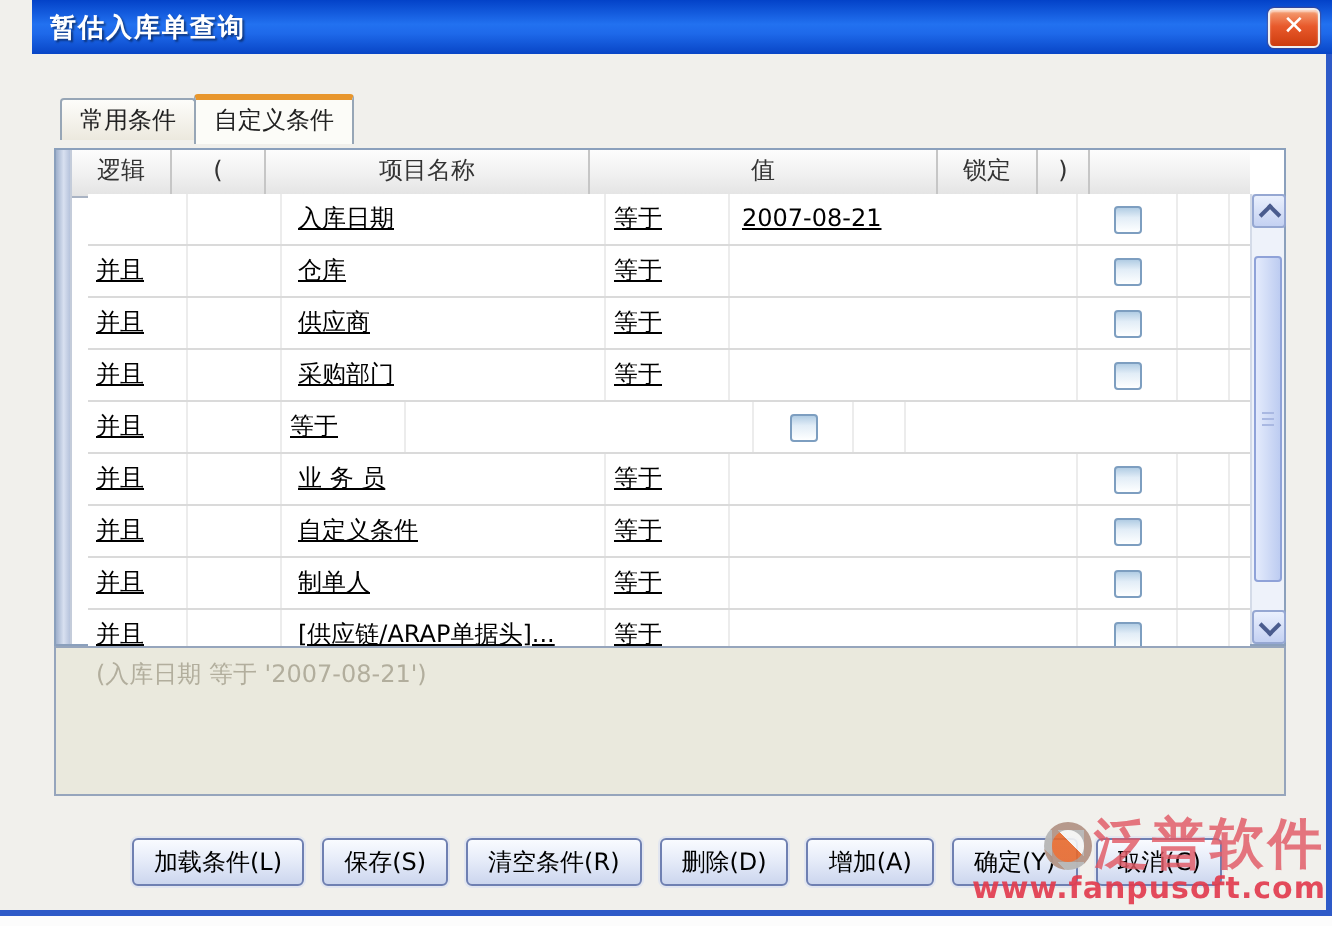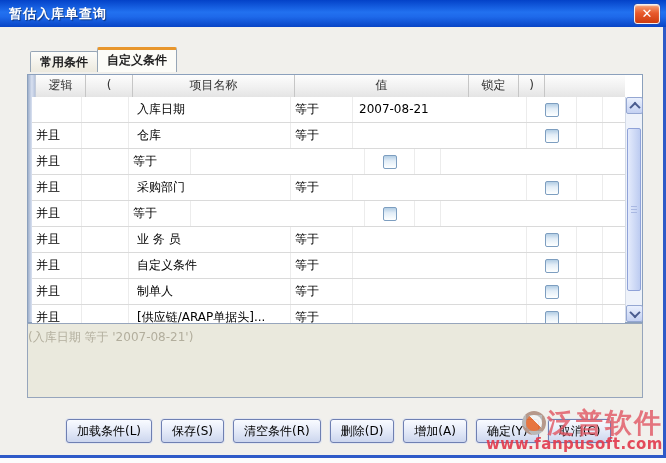--- a/index.html
+++ b/index.html
@@ -3,41 +3,41 @@
 <meta charset="utf-8">
 <style>
   html,body{margin:0;padding:0;background:#ffffff;}
   .window{
     position:relative;width:666px;height:463px;overflow:hidden;
     font-family:"DejaVu Sans","Liberation Sans",sans-serif;font-size:12px;
     background:#f1f0ec;
   }
   
   .titlebar{
-    position:absolute;left:0;top:0;right:0;height:27px;
+    position:absolute;left:16px;top:0;right:0;height:27px;
     background:linear-gradient(180deg,#0342c8 0%,#2271f0 45%,#1e69ea 62%,#0845c6 100%);
   }
   .title-text{
     position:absolute;left:9px;top:5px;color:#ffffff;font-weight:bold;font-size:13px;
     text-shadow:1px 1px 1px rgba(0,0,0,.45);letter-spacing:1px;
   }
   .close-btn{
     position:absolute;right:6px;top:4px;width:26px;height:20px;box-sizing:border-box;
     border:1px solid #f0f0f0;border-radius:3px;
     background:linear-gradient(180deg,#f6a377 0%,#e85a2c 45%,#ce3c0e 100%);
     color:#fff;font-weight:bold;font-size:13px;text-align:center;line-height:18px;
     box-shadow:inset 0 1px 1px rgba(255,255,255,.6), 0 0 1px #9a2a08;
     cursor:pointer;
   }
   
   .rborder{position:absolute;right:0;top:27px;width:3px;height:428px;background:#2e5ac8;}
   .bborder{position:absolute;left:0;right:0;top:455px;height:3px;background:#2e5ac8;}
   .bwhite{position:absolute;left:0;right:0;top:458px;height:5px;background:#fcfcfc;}
   
-  .tabs{position:absolute;left:30px;top:47px;height:25px;display:flex;align-items:flex-end;font-weight:bold;}
+  .tabs{position:absolute;left:30px;top:47px;height:25px;display:flex;align-items:center;}
   .tab{
     box-sizing:border-box;border:1px solid #97a6b6;border-bottom:none;
     border-top-left-radius:2px;border-top-right-radius:2px;
     background:linear-gradient(180deg,#fdfdfa 0%,#ece9de 100%);
     padding:0 9px;height:21px;line-height:20px;color:#222;cursor:pointer;white-space:nowrap;
   }
   .tab.active{
     background:#fcfcf8;height:25px;line-height:21px;margin-left:-1px;position:relative;z-index:2;
     border-top:3px solid #e8962c;
   }
@@ -53,21 +53,21 @@
   }
   .thead{
     position:absolute;left:8px;top:0;right:17px;height:24px;display:flex;box-sizing:border-box;
     background:linear-gradient(180deg,#fdfdfd 0%,#f0f0f0 55%,#e3e3e3 100%);
     border-bottom:1px solid #a9b3c3;
   }
   .th{
     box-sizing:border-box;border-right:1px solid #c6c6c6;
     text-align:center;line-height:21px;color:#333;white-space:nowrap;overflow:hidden;
   }
-  .tbody{position:absolute;left:4px;top:22px;right:17px;}
+  .tbody{position:absolute;left:16px;top:22px;right:17px;text-decoration:underline;}
   .tr{display:flex;height:25px;border-bottom:1px solid #dadada;background:#fff;}
   .td{
     box-sizing:border-box;border-right:1px solid #ececec;line-height:24px;
     padding:0 4px;white-space:nowrap;overflow:hidden;color:#000;
   }
   .c-logic{width:50px;}
   .c-open{width:47px;}
   .c-item{width:162px;padding-left:8px;}
   .c-cond{width:62px;}
   .c-val{width:174px;padding-left:6px;}
@@ -99,21 +99,21 @@
     border:1px solid #8fa2d8;border-radius:2px;
     background:linear-gradient(90deg,#e4ebfc 0%,#bdccf1 100%);cursor:grab;
   }
   .ridges{
     position:absolute;left:3px;right:3px;top:50%;height:9px;margin-top:-4px;
     background:repeating-linear-gradient(180deg,#a9b8e2 0 1px,rgba(0,0,0,0) 1px 3px);
   }
   
   .summary{
     position:absolute;left:27px;top:323px;width:616px;height:75px;box-sizing:border-box;
-    background:#eae9dd;border:1px solid #96a5bc;padding:5px 0;color:#b2ae9d;
+    background:#eae9dd;border:1px solid #96a5bc;padding:5px 20px;color:#b2ae9d;
   }
   
   .btnrow{position:absolute;left:66px;top:419px;display:flex;gap:9px;}
   .btn{
     height:24px;box-sizing:border-box;padding:0 10px;border:1px solid #6f80b2;border-radius:3px;
     background:linear-gradient(180deg,#f9fbff 0%,#e4eaf8 50%,#ccd6ee 100%);
     font-family:"DejaVu Sans","Liberation Sans",sans-serif;
     font-size:12px;line-height:21px;color:#000;cursor:pointer;
     box-shadow:0 0 0 1px #e2e6f0;white-space:nowrap;
   }
@@ -187,20 +187,21 @@
         <div class="td c-lock">
             <span class="cb"></span>
           </div>
         <div class="td c-close"></div>
         <div class="td c-fill"></div>
       </div>
 
       <div class="tr">
         <div class="td c-logic">并且</div>
         <div class="td c-open"></div>
+        <div class="td c-item">供应商</div>
         <div class="td c-cond">等于</div>
         <div class="td c-val"></div>
         <div class="td c-lock">
             <span class="cb"></span>
           </div>
         <div class="td c-close"></div>
         <div class="td c-fill"></div>
       </div>
 
       <div class="tr">

